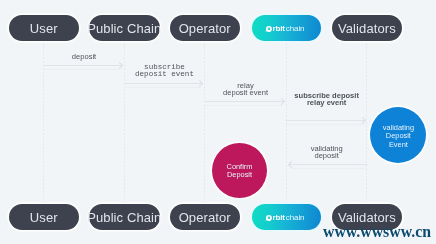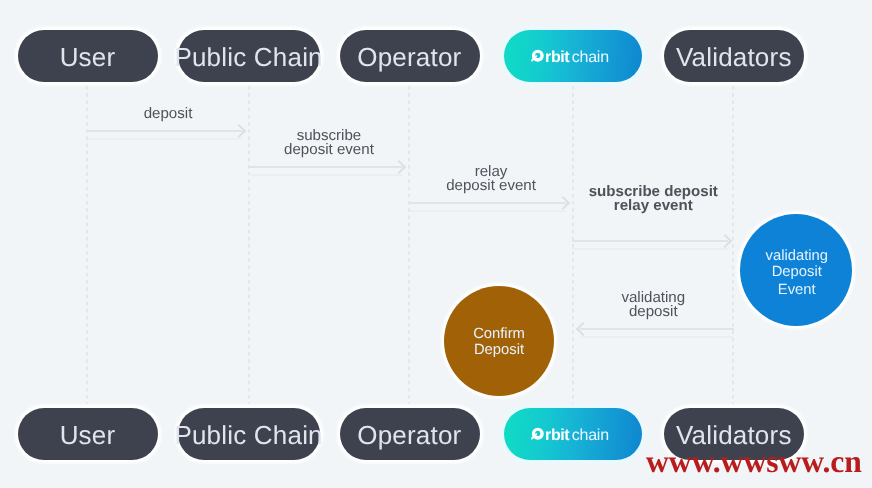--- a/index.html
+++ b/index.html
@@ -28,21 +28,21 @@
   .msgghost{position:absolute;height:1px;background:#eceff2;}
   .ahead{position:absolute;width:4px;height:4px;}
   .ahead.r{border-top:1px solid #dadfe4;border-right:1px solid #dadfe4;transform:rotate(45deg);}
   .ahead.l{border-top:1px solid #dadfe4;border-left:1px solid #dadfe4;transform:rotate(-45deg);}
 
   .mlabel{position:absolute;text-align:center;color:#4e535b;font-size:7.55px;
           line-height:7.2px;white-space:pre-line;}
 
   .wm{position:absolute;white-space:nowrap;font-weight:bold;}
   .wm-cjk{color:#e0491c;letter-spacing:0px;-webkit-text-stroke:0.55px #e0491c;}
-  .wm-url{color:#b91c1c;font-family:"Liberation Serif","DejaVu Serif",serif;}
+  .wm-url{color:#0c4a6e;font-family:"Liberation Serif","DejaVu Serif",serif;}
 
   .obc{display:flex;align-items:center;gap:0px;position:relative;left:-1.6px;text-align:right;}
   .obc .mark{display:block;position:relative;top:-0.3px;margin-right:-0.4px;}
   .obc .t1{color:#ffffff;font-weight:bold;font-size:8.0px;letter-spacing:-0.2px;}
   .obc .t2{color:#e8f9ff;font-weight:400;font-size:8.0px;letter-spacing:-0.1px;margin-left:1.2px;}
 </style>
 </head>
 <body>
 
 <div id="stage">
@@ -51,38 +51,38 @@
     <div class="lifeline" style="left: 204px; top: 43px; height: 159px;"></div>
     <div class="lifeline" style="left: 286px; top: 43px; height: 159px;"></div>
     <div class="lifeline" style="left: 366px; top: 43px; height: 159px;"></div>
     <div class="msgline" style="left: 43.75px; width: 77.35px; top: 65px;"></div>
     <div class="msgghost" style="left: 43.75px; width: 77.35px; top: 69px;"></div>
     <div class="ahead r" style="left: 116.9px; top: 63px;"></div>
     <div class="mlabel" style="left: 43.75px; width: 80.55px; top: 53.4px;">deposit</div>
     <div class="msgline" style="left: 124.3px; width: 77.2px; top: 83px;"></div>
     <div class="msgghost" style="left: 124.3px; width: 77.2px; top: 87px;"></div>
     <div class="ahead r" style="left: 197.3px; top: 81px;"></div>
-    <div class="mlabel" style="left: 124.3px; width: 80.4px; top: 64.2px;">subscribe
+    <div class="mlabel" style="left: 124.3px; width: 80.4px; top: 64.2px; font-family: Liberation Mono, monospace;">subscribe
 deposit event</div>
     <div class="msgline" style="left: 204.7px; width: 78.5px; top: 100.5px;"></div>
     <div class="msgghost" style="left: 204.7px; width: 78.5px; top: 104.5px;"></div>
     <div class="ahead r" style="left: 279px; top: 98.5px;"></div>
     <div class="mlabel" style="left: 204.7px; width: 81.7px; top: 81.7px;">relay
 deposit event</div>
     <div class="msgline" style="left: 286.4px; width: 77.3px; top: 120px;"></div>
     <div class="msgghost" style="left: 286.4px; width: 77.3px; top: 124px;"></div>
     <div class="ahead r" style="left: 359.5px; top: 118px;"></div>
     <div class="mlabel" style="left: 286.4px; width: 80.5px; top: 92px; font-weight: bold;">subscribe deposit
 relay event</div>
     <div class="msgline" style="left: 289.6px; width: 77.3px; top: 163.5px;"></div>
     <div class="msgghost" style="left: 289.6px; width: 77.3px; top: 167.5px;"></div>
     <div class="ahead l" style="left: 289px; top: 161.5px;"></div>
     <div class="mlabel" style="left: 286.4px; width: 80.5px; top: 144.7px;">validating
 deposit</div>
-    <div class="circ" style="left: 222px; top: 142.5px; width: 55px; height: 55px; background: #a16207;">Confirm
+    <div class="circ" style="left: 212px; top: 142.5px; width: 55px; height: 55px; background: #be185d;">Confirm
 Deposit</div>
     <div class="circ" style="left: 370.4px; top: 107.1px; width: 56px; height: 56px; background: rgb(13, 130, 214);">validating
 Deposit
 Event</div>
     <div class="pill" style="left: 8.6px; top: 15px; width: 70.3px; height: 26px;">
       <span class="lbl">User</span>
     </div>
     <div class="pill" style="left: 88.9px; top: 15px; width: 70.8px; height: 26px;">
       <span class="lbl">Public Chain</span>
     </div>

